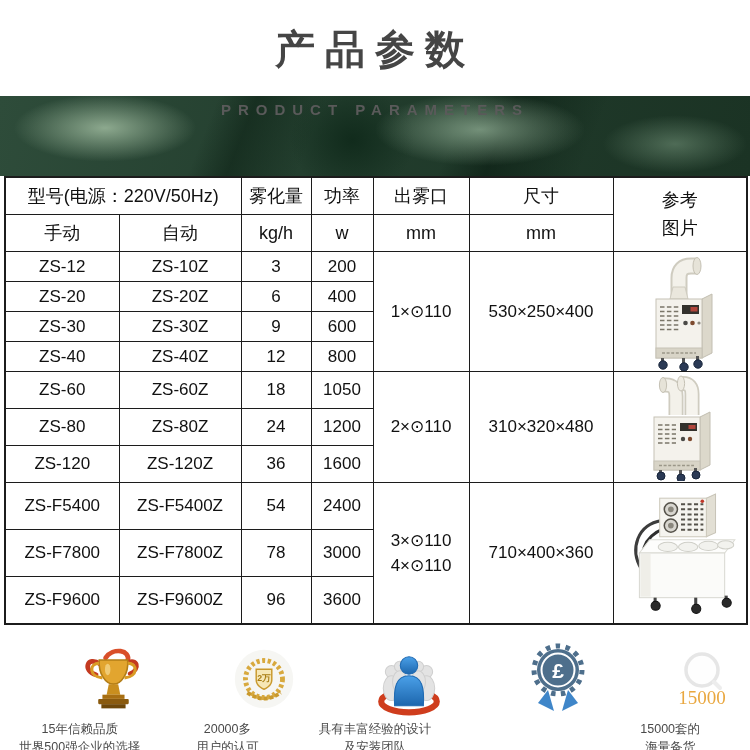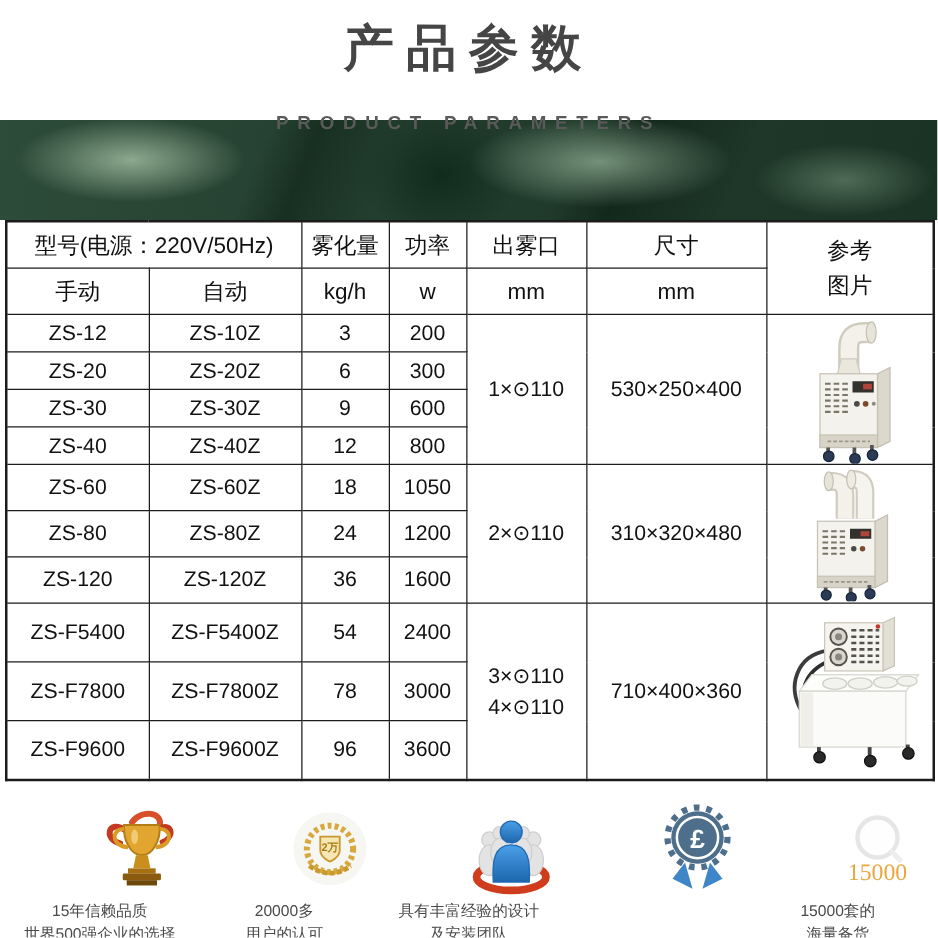--- a/index.html
+++ b/index.html
@@ -1,21 +1,21 @@
 <!DOCTYPE html>
 <html><head>
 <meta charset="utf-8">
 <style>
   html,body{margin:0;padding:0;}
   body{
     width:750px;height:750px;background:#ffffff;overflow:hidden;
     font-family:"Liberation Sans","DejaVu Sans",sans-serif;color:#111;
   }
   
-  .hdr{height:96px;text-align:center;padding-top:9px;box-sizing:border-box;}
+  .hdr{height:96px;text-align:center;padding-top:20px;box-sizing:border-box;}
   .hdr .title{
     font-size:40px;font-weight:bold;color:#454545;letter-spacing:10px;
     margin:2px 0 7px 0;
   }
   .hdr .subtitle{
     font-size:15px;font-weight:bold;color:#5a5a5a;letter-spacing:7px;margin-top:24px;
   }
   
   .banner{
     height:80px;width:750px;
@@ -137,21 +137,21 @@
           <circle cx="31" cy="112" r="4.2" fill="#2b3a55" stroke="#17243a"></circle>
           <circle cx="52" cy="114" r="4.2" fill="#2b3a55" stroke="#17243a"></circle>
           <circle cx="66" cy="111" r="4.2" fill="#2b3a55" stroke="#17243a"></circle>
         </svg>
       </td>
     </tr>
     <tr class="rA">
       <td>ZS-20</td>
       <td>ZS-20Z</td>
       <td>6</td>
-      <td>300</td>
+      <td>400</td>
     </tr>
     <tr class="rA">
       <td>ZS-30</td>
       <td>ZS-30Z</td>
       <td>9</td>
       <td>600</td>
     </tr>
     <tr class="rA">
       <td>ZS-40</td>
       <td>ZS-40Z</td>

